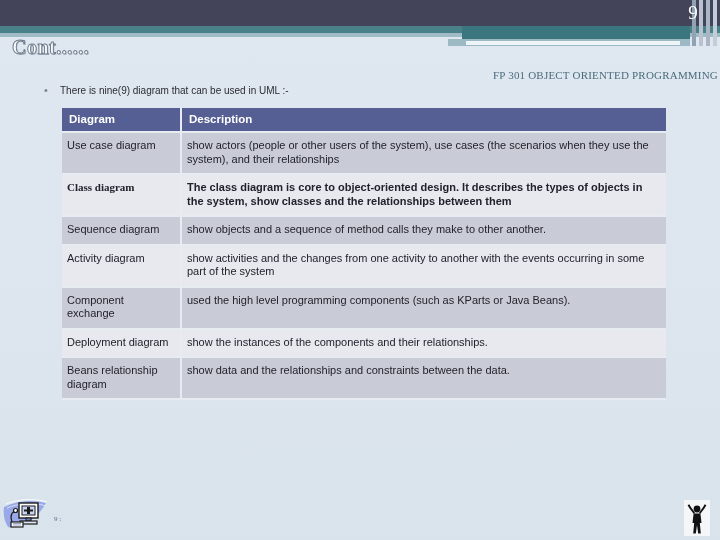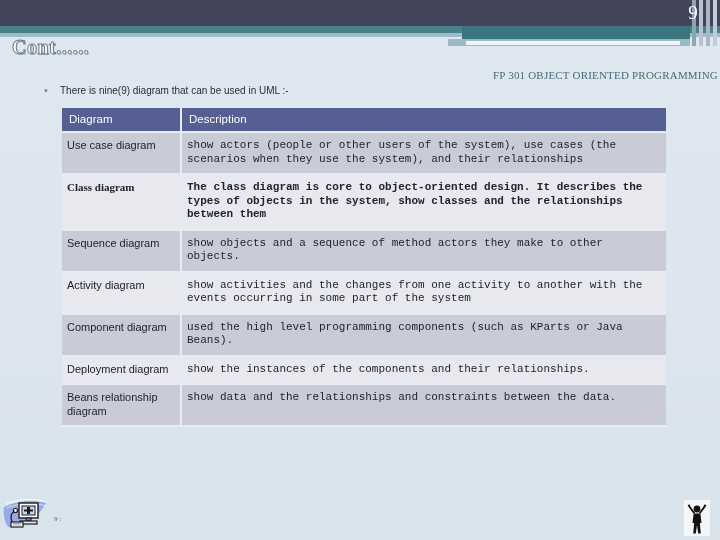--- a/index.html
+++ b/index.html
@@ -143,21 +143,21 @@
     table-layout: fixed;
   }
   #diagram-table col.c-name { width: 120px; }
   #diagram-table col.c-desc { width: 484px; }
 
   #diagram-table th {
     background: #555f93;
     color: #ffffff;
     font-family: "Liberation Sans", sans-serif;
     font-size: 11.5px;
-    font-weight: normal;
+    font-weight: bold;
     text-align: left;
     padding: 5px 1px 6px 7px;
     vertical-align: top;
     border-right: 2px solid #e7ecf2;
     border-bottom: 2px solid #e7ecf2;
   }
   #diagram-table th:last-child { border-right: none; }
 
   #diagram-table td {
     vertical-align: top;
@@ -171,21 +171,21 @@
   #diagram-table td:last-child { border-right: none; }
 
   tr.tone-a td { background: #c9ccd6; }
   tr.tone-b td { background: #e7e9ef; }
 
   td.cell-name {
     font-family: "Liberation Sans", sans-serif;
     font-size: 11px;
   }
   td.cell-desc {
-    font-family: Liberation Mono, monospace;
+    font-family: Liberation Sans, sans-serif;
     font-size: 11.5px;
     line-height: 13.5px;
     margin-left: 11px;
   }
   tr.row-emph td.cell-name {
     font-weight: bold;
     font-family: "Liberation Serif", serif;
     font-size: 12px;
   }
   tr.row-emph td.cell-desc {
@@ -255,28 +255,28 @@
         <tr class="tone-a">
           <td class="cell-name">Use case diagram</td>
           <td class="cell-desc">show actors (people or other users of the system), use cases (the scenarios when they use the system), and their relationships</td>
         </tr>
         <tr class="tone-b row-emph">
           <td class="cell-name">Class diagram</td>
           <td class="cell-desc">The class diagram is core to object-oriented design.  It describes the types of objects in the system, show classes and the relationships between them</td>
         </tr>
         <tr class="tone-a">
           <td class="cell-name">Sequence diagram</td>
-          <td class="cell-desc">show objects and a sequence of method actors they make to other objects.</td>
+          <td class="cell-desc">show objects and a sequence of method calls they make to other another.</td>
         </tr>
         <tr class="tone-b">
           <td class="cell-name">Activity diagram</td>
           <td class="cell-desc">show activities and the changes from one activity to another with the events occurring in some part of the system</td>
         </tr>
         <tr class="tone-a">
-          <td class="cell-name">Component diagram</td>
+          <td class="cell-name">Component exchange</td>
           <td class="cell-desc">used the high level programming components (such as KParts or Java Beans).</td>
         </tr>
         <tr class="tone-b">
           <td class="cell-name">Deployment diagram</td>
           <td class="cell-desc">show the instances of the components and their relationships.</td>
         </tr>
         <tr class="tone-a">
           <td class="cell-name">Beans relationship diagram</td>
           <td class="cell-desc">show data and the relationships and constraints between the data.</td>
         </tr>

